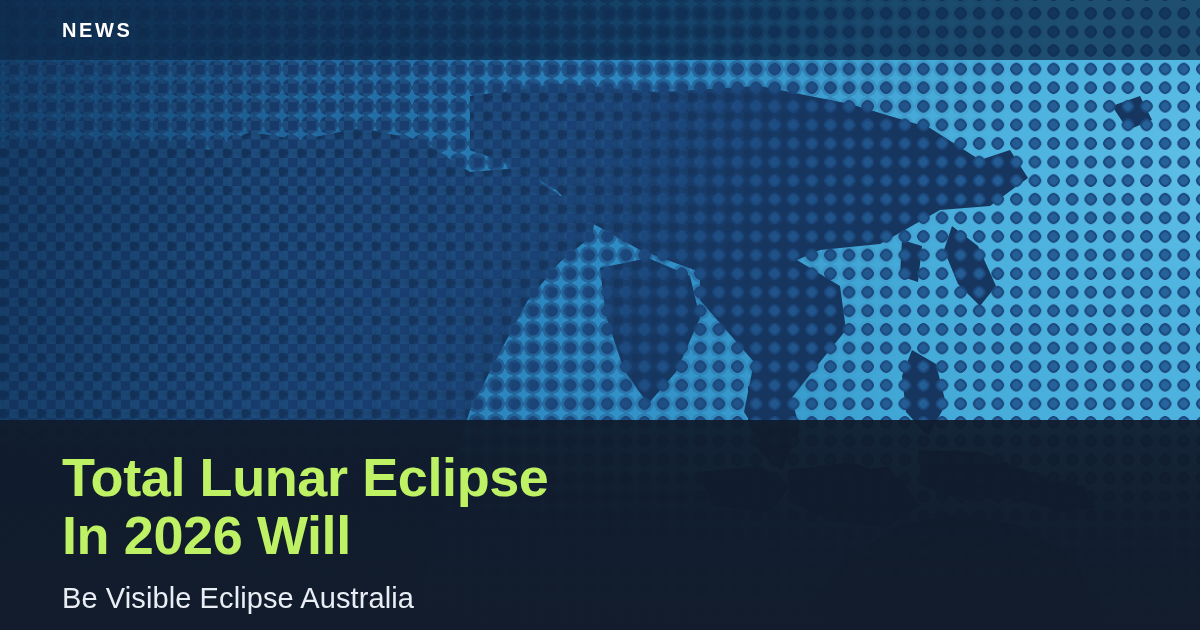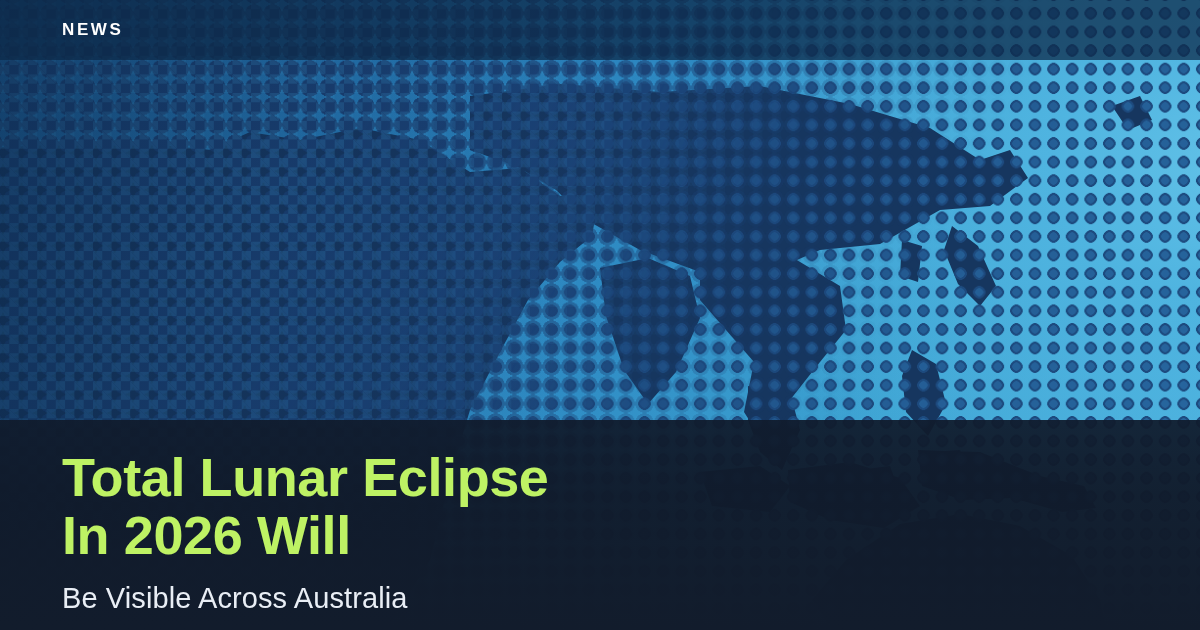--- a/index.html
+++ b/index.html
@@ -73,21 +73,21 @@
   
   .topband {
     position:absolute; left:0; top:0;
     width:1200px; height:60px;
     background:rgba(13,40,70,.72);
     display:flex; align-items:center;
   }
   .kicker {
     margin-left:62px;
     color:#ffffff;
-    font-size:17px;
+    font-size:20px;
     font-weight:bold;
     letter-spacing:2.6px;
   }
 
   
   .bottomband {
     position:absolute; left:0; top:420px;
     width:1200px; height:210px;
     background:linear-gradient(180deg, rgba(16,27,44,.93) 0%, rgba(16,26,42,.96) 35%, #121c2c 100%);
   }
@@ -173,16 +173,16 @@
 
   <div class="topband">
     <span class="kicker">NEWS</span>
   </div>
 
   <div class="bottomband"></div>
 
   <div class="headline-wrap">
     <h1 class="headline">Total Lunar Eclipse
 In 2026 Will</h1>
-    <h2 class="subhead">Be Visible Across Australia</h2>
+    <h2 class="subhead">Be Visible Eclipse Australia</h2>
   </div>
 
 </div>
 
 </body></html>

